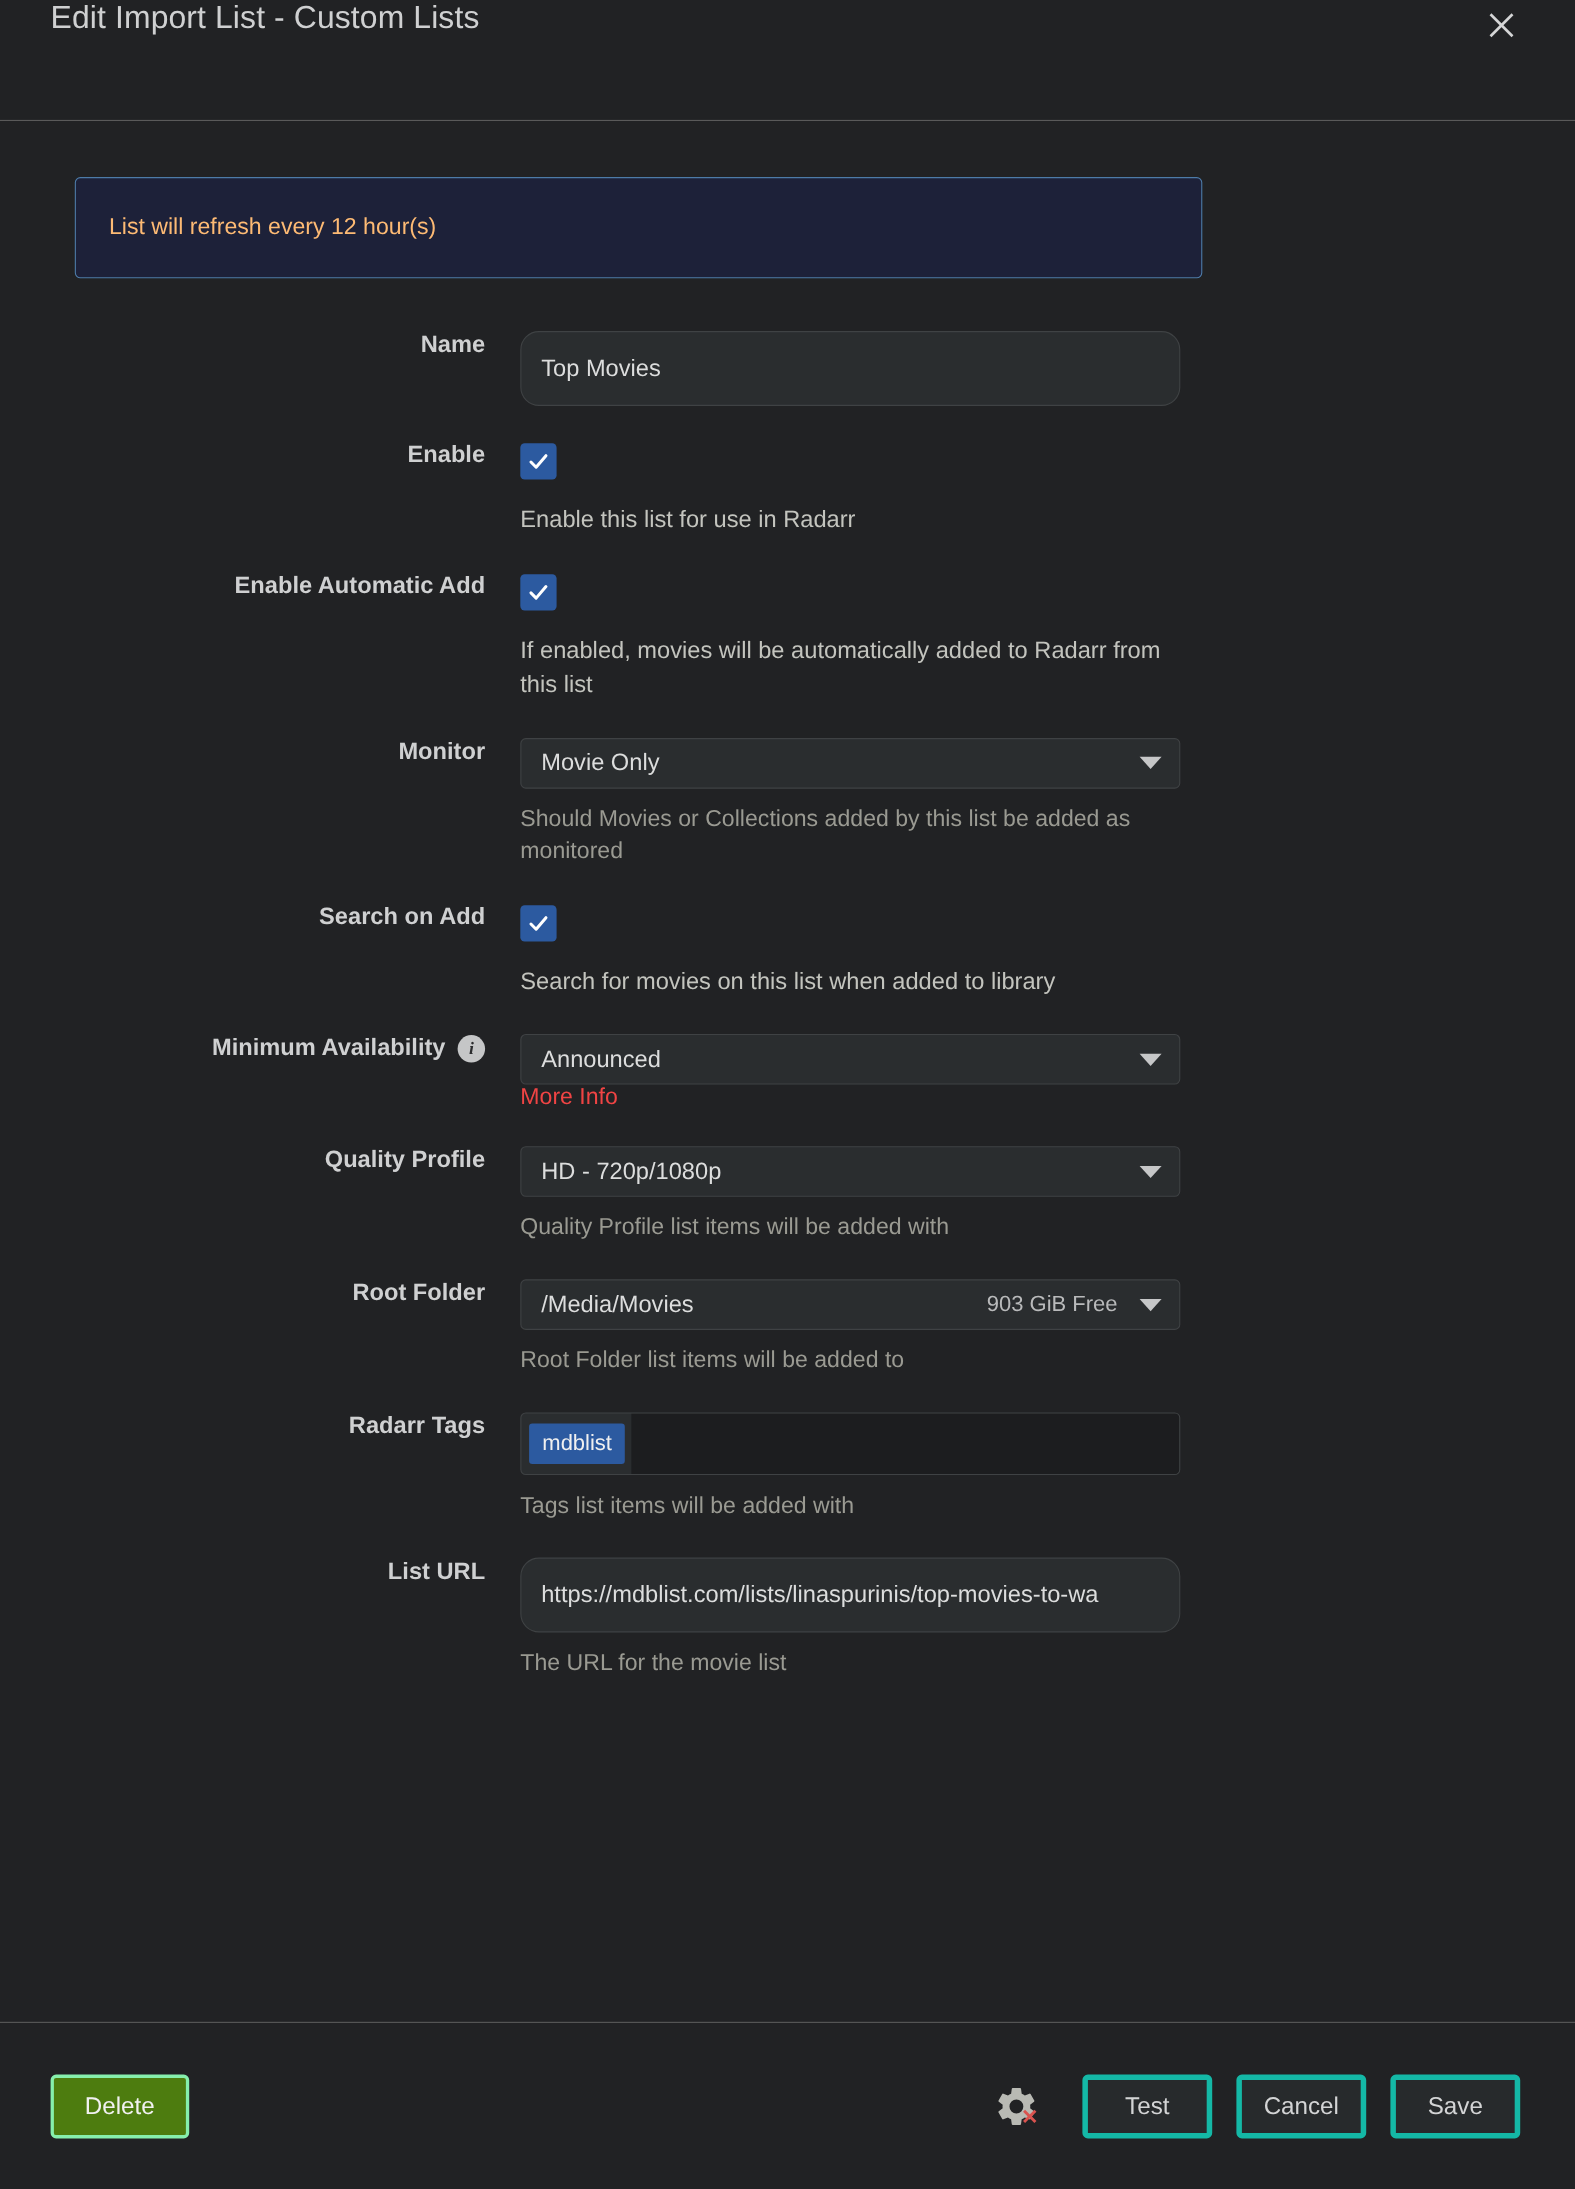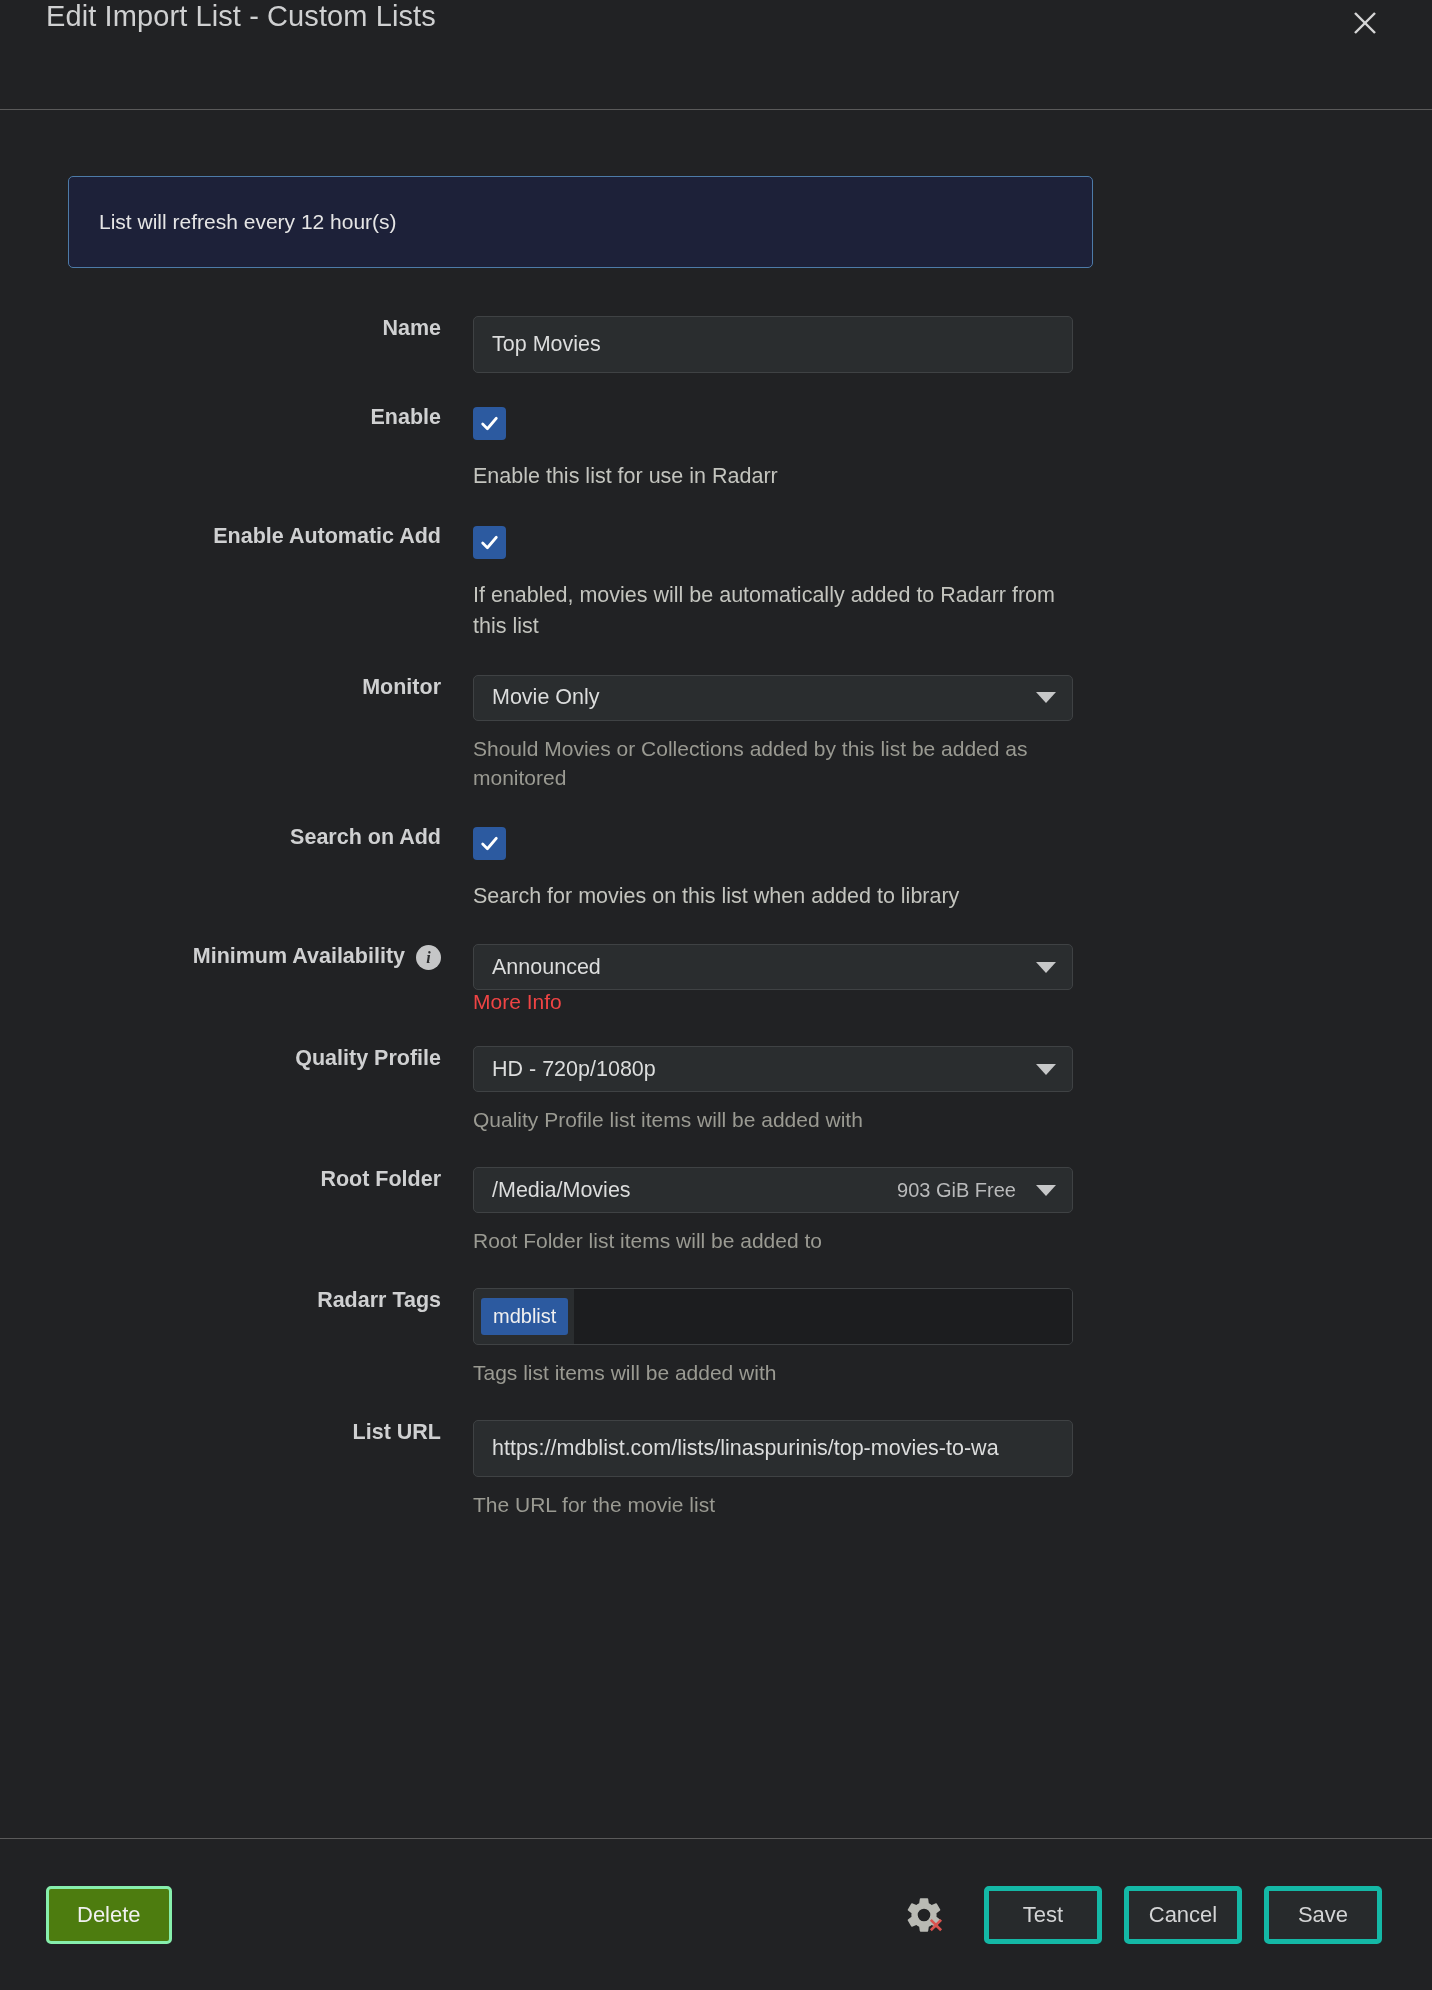--- a/index.html
+++ b/index.html
@@ -45,26 +45,26 @@
   .close-btn svg { display: block; }
 
   
   .modal-body {
     flex: 1 1 auto;
     padding: 50px 60px 0 68px;
     overflow: hidden;
   }
 
   .info-banner {
-    margin: 16px 0 0 0;
+    margin: 1px 0 0 0;
     background: #1d2139;
     border: 1px solid #4d7ba8;
     border-radius: 5px;
     padding: 27px 30px;
-    color: #e5e5e5;
+    color: #fdba74;
     font-size: 21px;
     height: 92px;
     display: flex;
     align-items: center;
     width: 1025px;
   }
 
   
   .form {
     margin-top: 48px;
@@ -89,24 +89,24 @@
     gap: 11px;
   }
   .form-control {
     flex: 1 1 auto;
     min-width: 0;
   }
 
   
   .text-input {
     width: 600px;
-    height: 57px;
+    height: 68px;
     background: #2a2d2f;
     border: 1px solid #3f4244;
-    border-radius: 5px;
+    border-radius: 17px;
     color: #dcdddd;
     font-size: 21.5px;
     padding: 0 18px;
     display: flex;
     align-items: center;
     font-family: "Liberation Sans", sans-serif;
   }
   .select-input {
     width: 600px;
     height: 46px;

